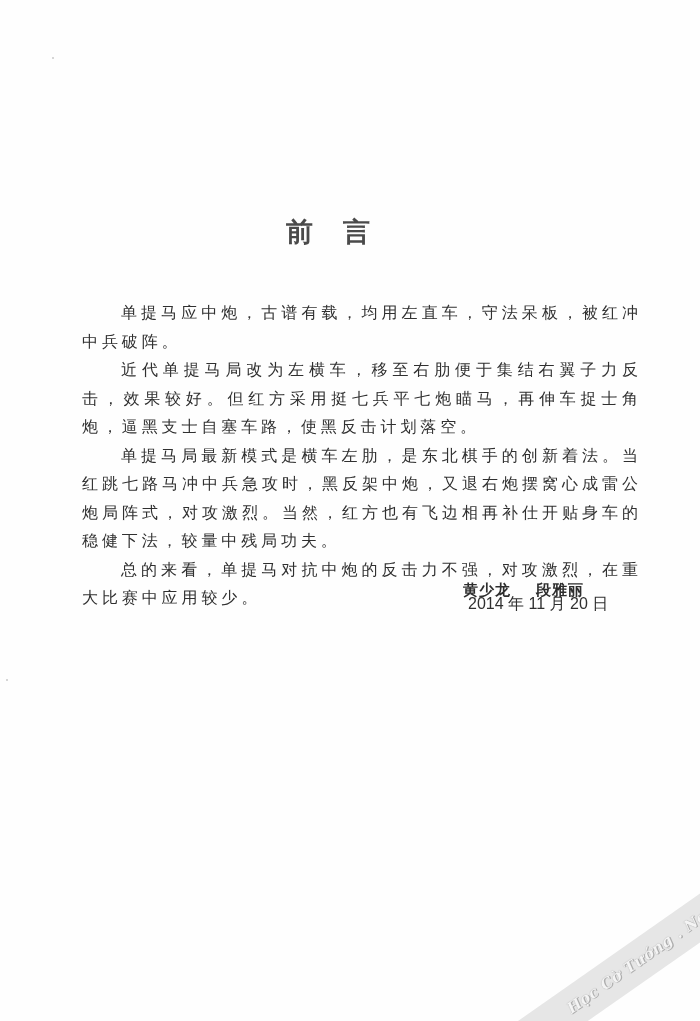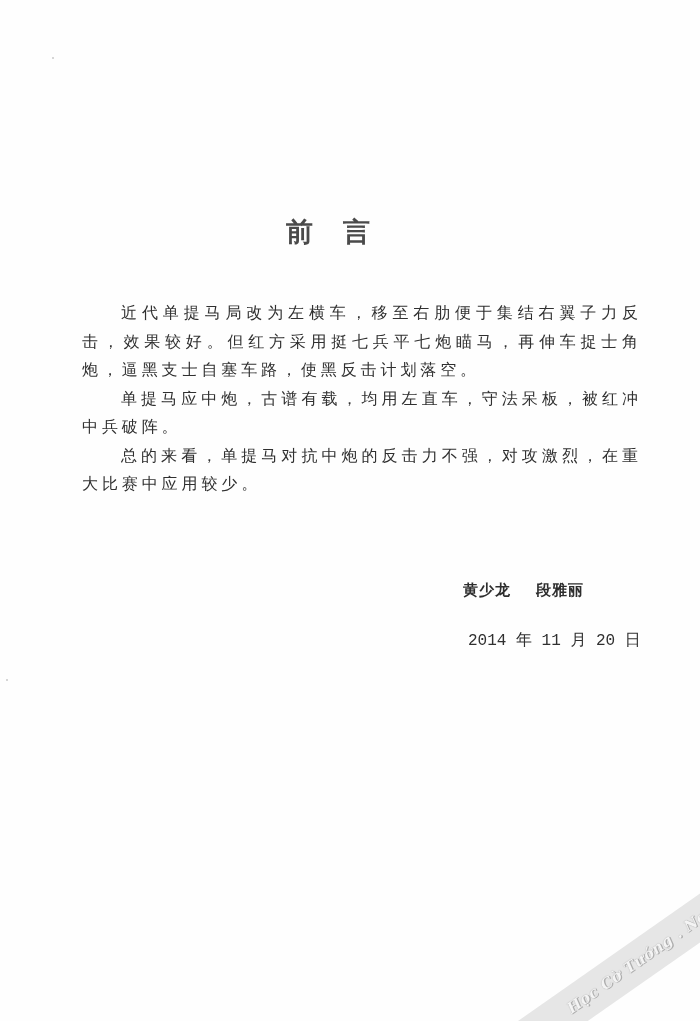--- a/index.html
+++ b/index.html
@@ -56,22 +56,22 @@
     font-family: "DejaVu Sans", "Liberation Sans", sans-serif;
     font-weight: bold;
     font-size: 15px;
     color: #2e2e2e;
     letter-spacing: 1px;
     white-space: pre;
   }
   .date {
     position: absolute;
     left: 468px;
-    top: 630px;
-    font-family: Liberation Mono, monospace;
+    top: 594px;
+    font-family: Liberation Sans, sans-serif;
     font-size: 16px;
     color: #303030;
     white-space: pre;
   }
   .watermark-band {
     position: absolute;
     left: 470px;
     top: 940px;
     width: 340px;
     height: 40px;
@@ -100,22 +100,23 @@
   }
 </style>
 </head>
 <body>
 
 <div class="page">
 
   <div class="title">前言</div>
 
   <div class="body-text">
+    <p>单提马应中炮，古谱有载，均用左直车，守法呆板，被红冲中兵破阵。</p>
     <p>近代单提马局改为左横车，移至右肋便于集结右翼子力反击，效果较好。但红方采用挺七兵平七炮瞄马，再伸车捉士角炮，逼黑支士自塞车路，使黑反击计划落空。</p>
-    <p>单提马应中炮，古谱有载，均用左直车，守法呆板，被红冲中兵破阵。</p>
+    <p>单提马局最新模式是横车左肋，是东北棋手的创新着法。当红跳七路马冲中兵急攻时，黑反架中炮，又退右炮摆窝心成雷公炮局阵式，对攻激烈。当然，红方也有飞边相再补仕开贴身车的稳健下法，较量中残局功夫。</p>
     <p>总的来看，单提马对抗中炮的反击力不强，对攻激烈，在重大比赛中应用较少。</p>
   </div>
 
   <div class="signature">黄少龙    段雅丽</div>
   <div class="date">2014 年 11 月 20 日</div>
 
   <span class="speck" style="left:52px; top:57px;"></span>
   <span class="speck" style="left:6px; top:679px;"></span>
 
   <div class="watermark-band">

